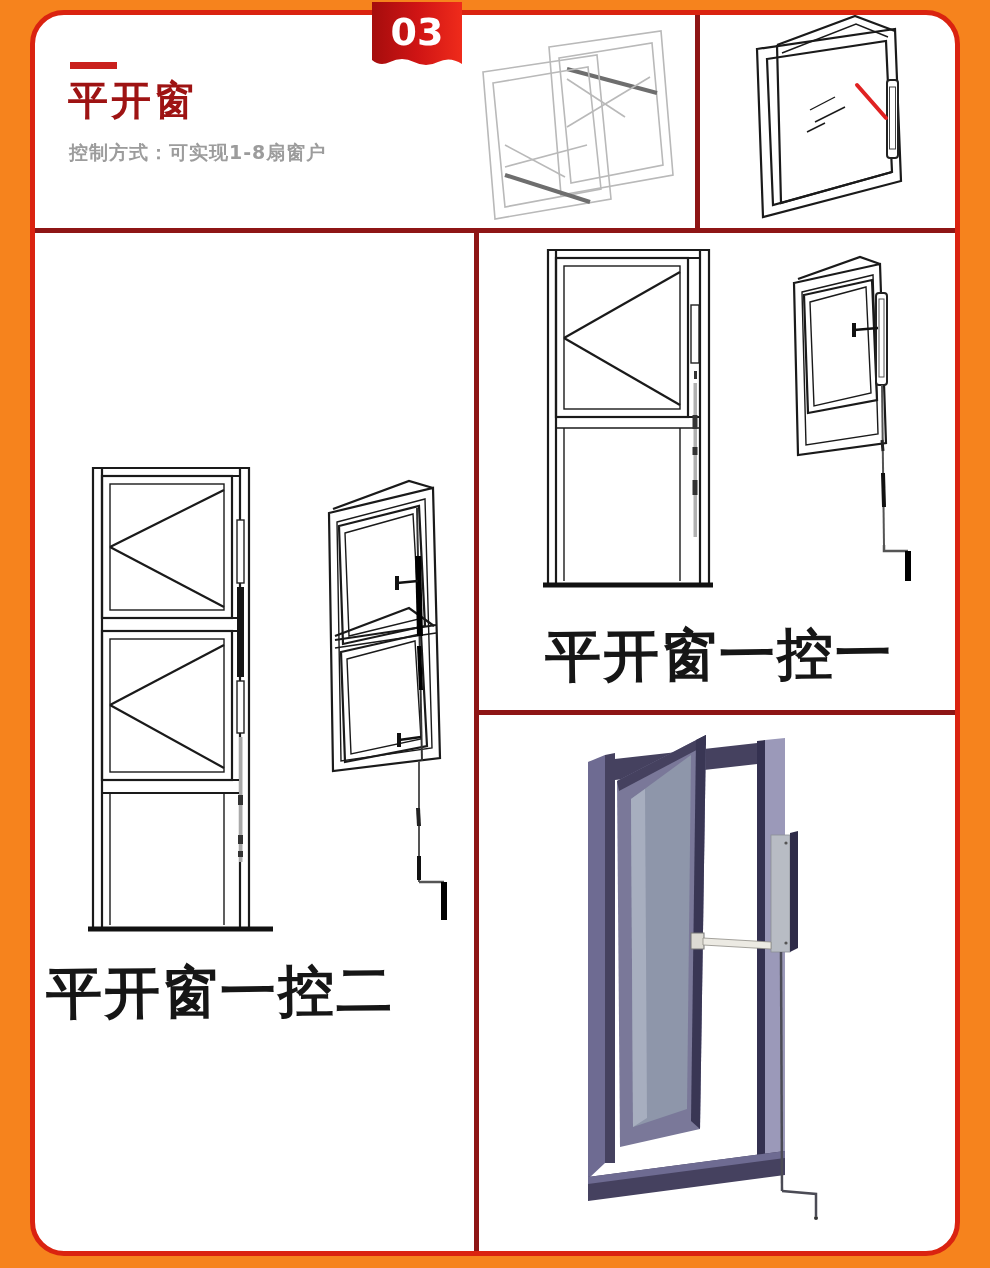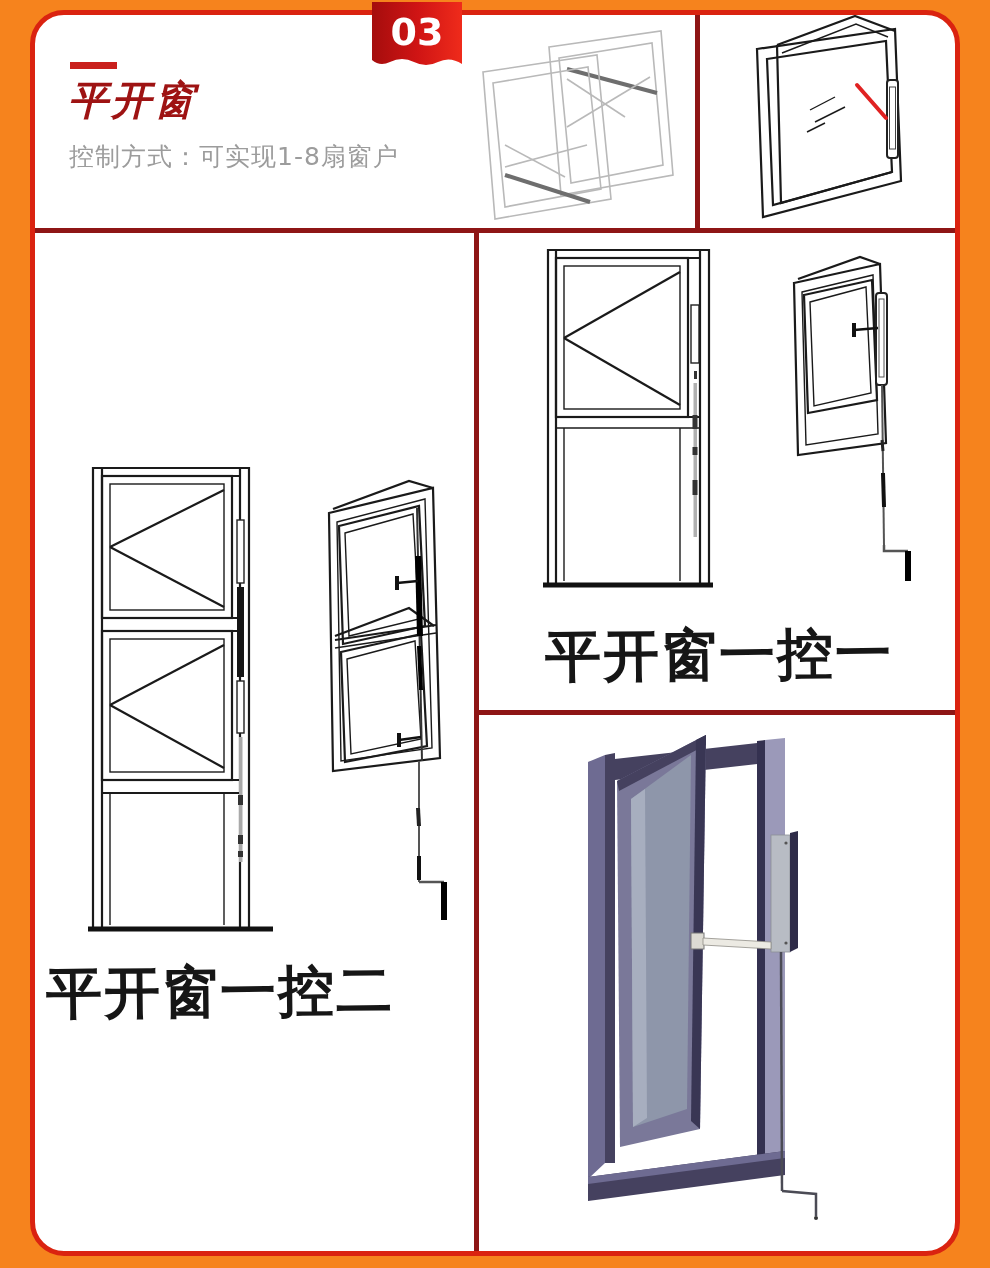--- a/index.html
+++ b/index.html
@@ -17,25 +17,25 @@
     background:#ffffff;
     border:5px solid #da2310;
     border-radius:34px;
   }
   .abs{position:absolute;}
   .divider{position:absolute;background:#8e1515;}
   
   .title-dash{position:absolute;left:35px;top:47px;width:47px;height:7px;background:#c9201d;}
   .page-title{
     position:absolute;left:33px;top:58px;
-    font-size:40px;font-weight:bold;color:#9e1313;letter-spacing:3px;font-style:italic;
+    font-size:40px;font-weight:bold;color:#9e1313;letter-spacing:3px;
   }
   .subtitle{
     position:absolute;left:34px;
-    font-size:25px;font-weight:normal;color:#9c9c9c;letter-spacing:1px;white-space:nowrap;
+    font-size:19px;font-weight:bold;color:#9c9c9c;letter-spacing:1px;white-space:nowrap;
   }
   .caption{
     position:absolute;
     font-size:56px;font-weight:600;color:#161616;
     letter-spacing:2px;white-space:nowrap;
     transform:rotate(-0.6deg);
   }
   svg{display:block;}
   .ln{stroke:#1a1a1a;stroke-width:2.2;fill:none;}
   .ln-thin{stroke:#1a1a1a;stroke-width:1.4;fill:none;}

